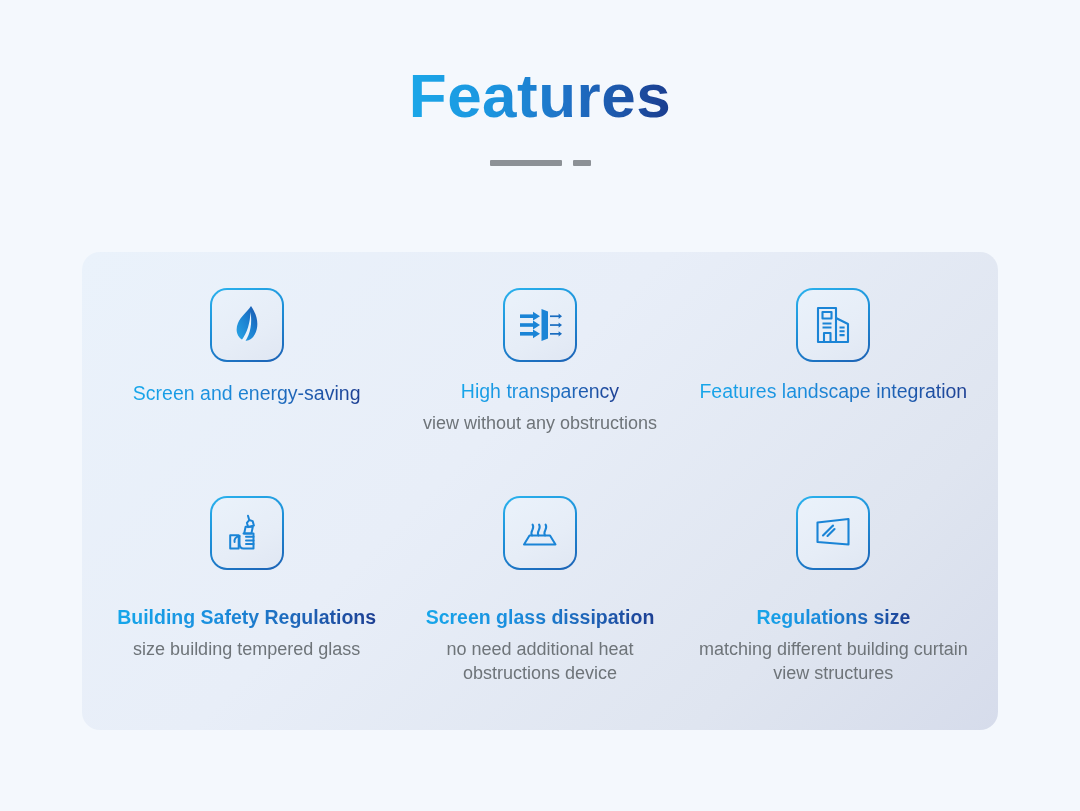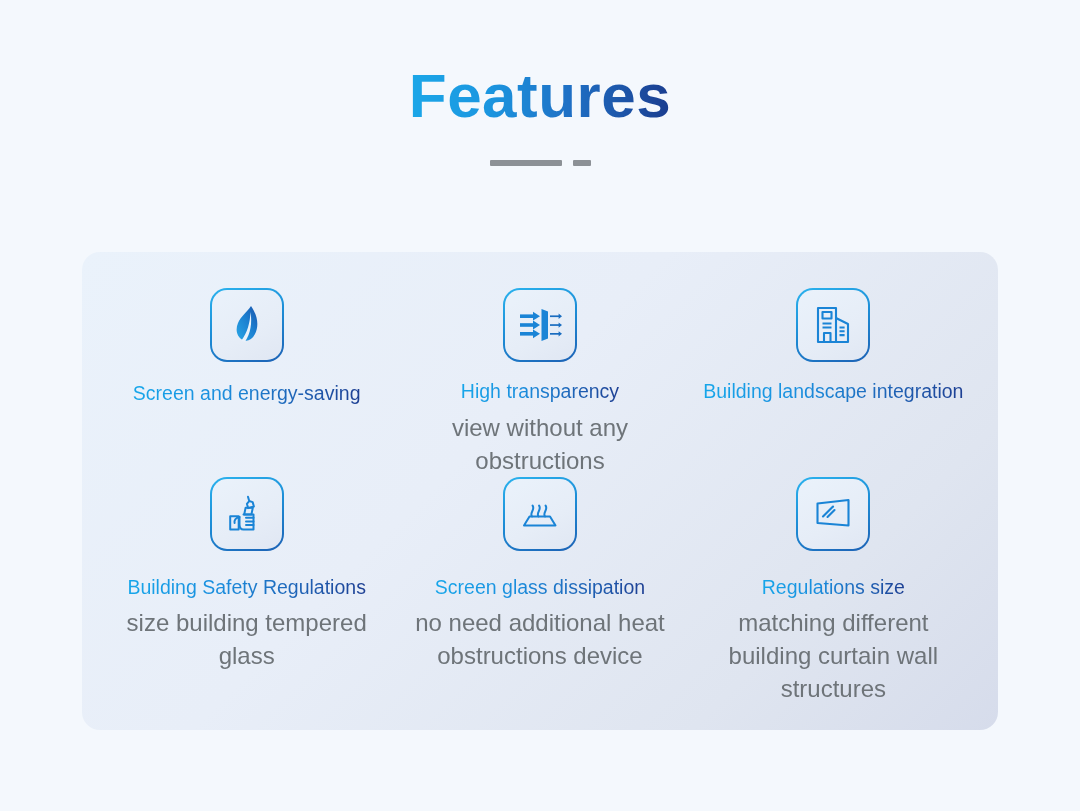--- a/index.html
+++ b/index.html
@@ -111,31 +111,31 @@
     font-weight: 400;
     line-height: 1.36;
     margin: 0;
     background: linear-gradient(90deg, #16a6ea 0%, #1a8ede 38%, #1f63b6 72%, #1d3f93 100%);
     -webkit-background-clip: text;
     background-clip: text;
     color: transparent;
     -webkit-text-fill-color: transparent;
   }
   .feature-desc {
-    font-size: 24px;
+    font-size: 18px;
     font-weight: 400;
     line-height: 1.38;
     color: #6e7479;
     margin: 6px 0 0;
     max-width: 285px;
   }
 
   
   .cell-1 .icon-box { margin-bottom: 18px; }
-  .row-2 .feature-title { margin-top: 7px; }
+  .row-2 .feature-title { margin-top: 18px; font-weight: bold; }
 </style>
 </head>
 <body>
 
 <div class="page-header">
   <h1 class="page-title">Features</h1>
   <div class="divider-wrap">
     <span class="divider-long"></span>
     <span class="divider-short"></span>
   </div>
@@ -200,21 +200,21 @@
               <rect x="7" y="5" width="18" height="34"></rect>
               <path d="M25 15 L37 21 L37 39 L25 39"></path>
               <rect x="11.5" y="9" width="9" height="6.5"></rect>
               <path d="M11.5 20.5 L20.5 20.5 M11.5 24.5 L20.5 24.5"></path>
               <rect x="13" y="30" width="6.5" height="9"></rect>
               <path d="M28.5 24.5 L33.6 24.5 M28.5 28.3 L33.6 28.3 M28.5 32.1 L33.6 32.1"></path>
             </g>
           </svg>
         </div>
       </div>
-      <p class="feature-title">Building landscape integration</p>
+      <p class="feature-title">Features landscape integration</p>
 
     </div>
 
     <div class="feature-cell cell-4 row-2">
       <div class="icon-box">
         <div class="icon-box-inner">
           <svg width="44" height="44" viewBox="0 0 44 44" aria-hidden="true">
             <g fill="none" stroke="#1a84d6" stroke-width="2" stroke-linejoin="round" stroke-linecap="round">
               <path d="M24.5 4.5 L24.5 9 L21.5 11 L21.5 15.5 L27.5 15.5 L27.5 11 L24.5 9" transform="rotate(-16 24.5 10)"></path>
               <path d="M20.6 15.8 L19.2 22.5 L26.4 22.5 L27.8 15.8 Z"></path>
@@ -253,17 +253,17 @@
           <svg width="44" height="44" viewBox="0 0 44 44" aria-hidden="true">
             <g fill="none" stroke="#1a84d6" stroke-width="2.1" stroke-linecap="round" stroke-linejoin="round">
               <path d="M6.5 11.5 L37.5 8 L37.5 33.5 L6.5 31 Z"></path>
               <path d="M12 24.5 L22 14.5"></path>
               <path d="M16.5 25 L23.5 18"></path>
             </g>
           </svg>
         </div>
       </div>
       <p class="feature-title">Regulations size</p>
-      <p class="feature-desc">matching different building curtain wall structures</p>
+      <p class="feature-desc">matching different building curtain view structures</p>
     </div>
 
   </div>
 </div>
 
 </body></html>

